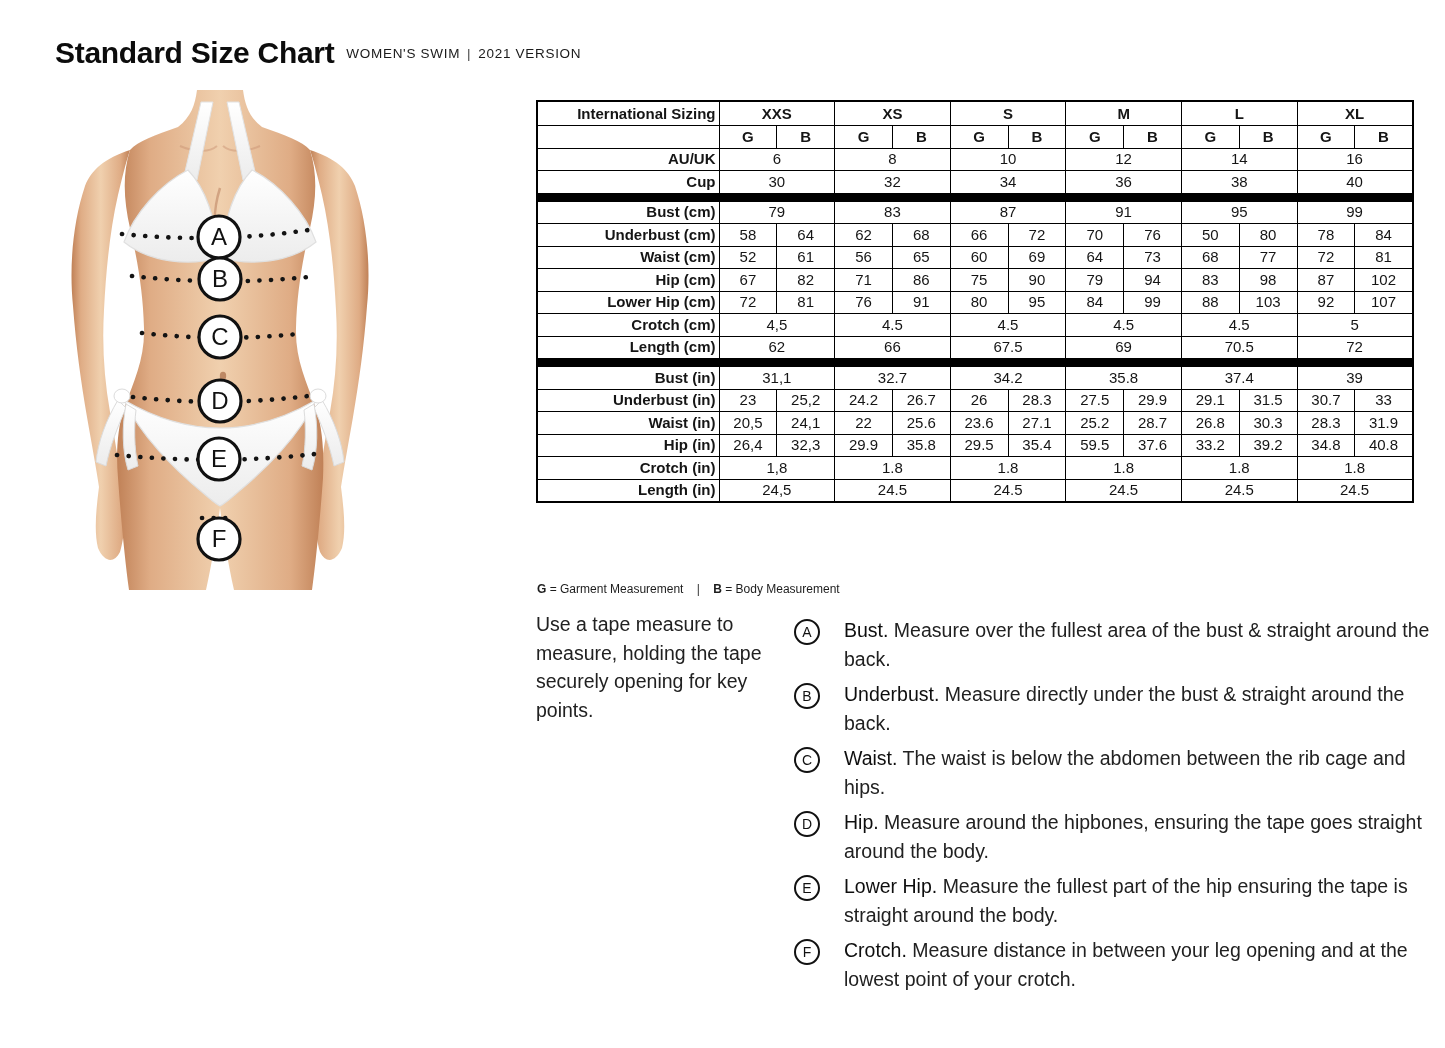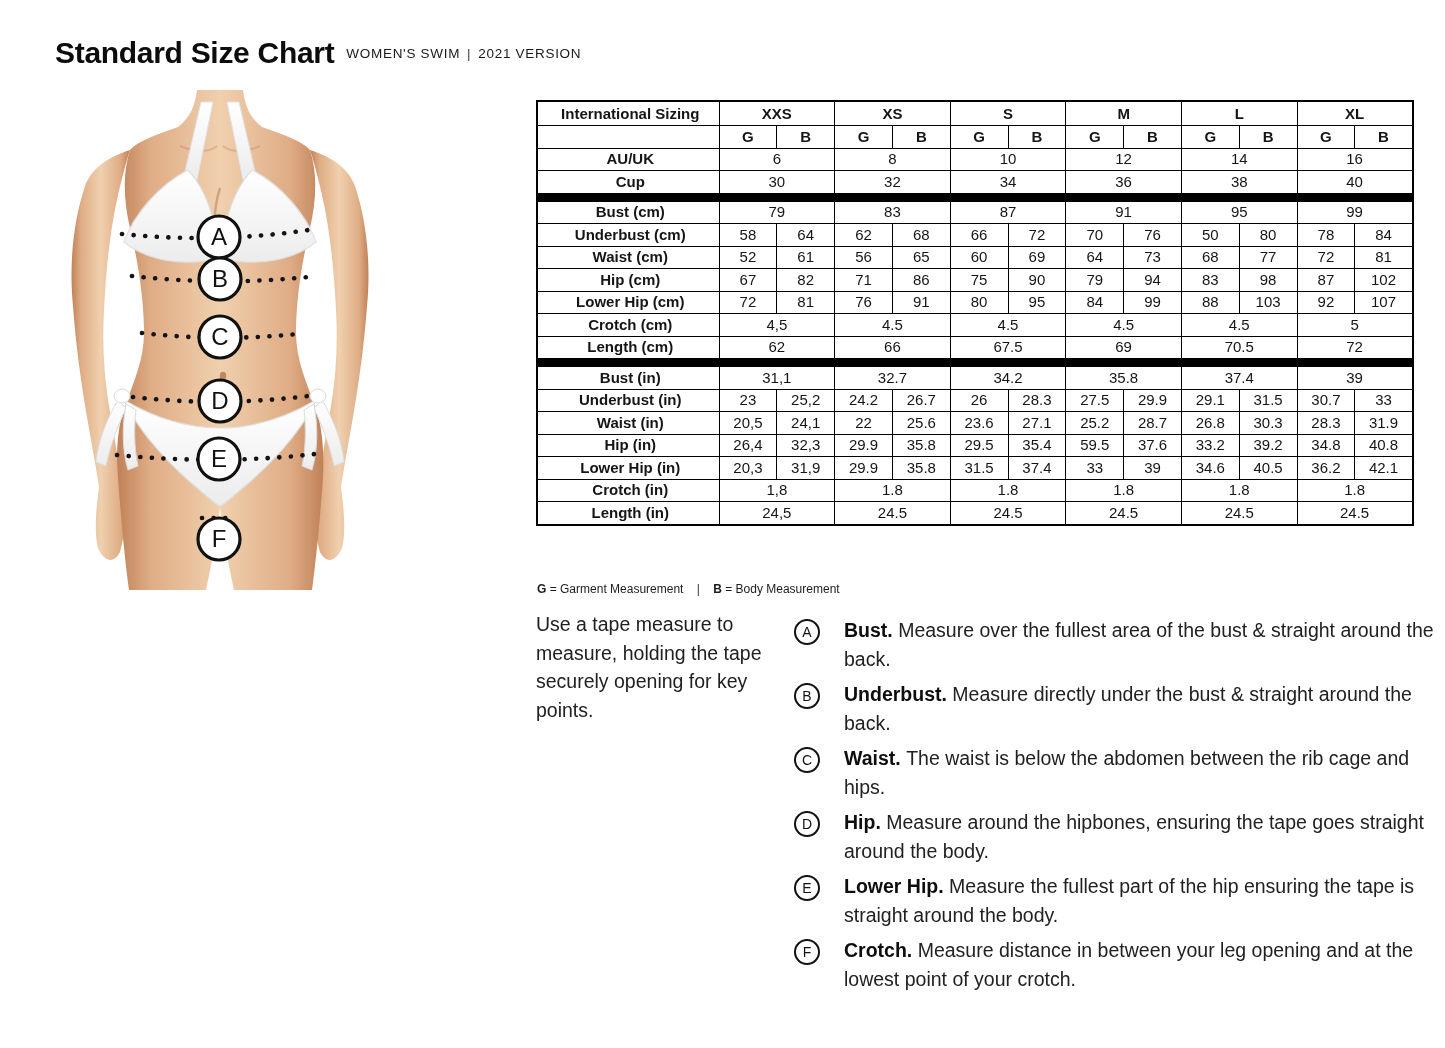--- a/index.html
+++ b/index.html
@@ -18,21 +18,21 @@
   #size-table {
     position:absolute; left:536px; top:100px; width:876px;
     border-collapse:collapse; table-layout:fixed; background:#fff;
     font-size:15px; color:#151515; border:2px solid #000;
   }
   #size-table th, #size-table td {
     border:1.5px solid #000; height:21.5px; padding:0 3px;
     text-align:center; font-weight:normal; line-height:1.05; overflow:hidden; white-space:nowrap;
   }
   #size-table th.corner, #size-table th.rowlabel {
-    text-align:center; font-weight:bold; padding-left:7px; font-size:15px;
+    text-align:right; font-weight:bold; padding-left:7px; font-size:15px;
   }
   #size-table th.size-h { font-weight:bold; font-size:15px; height:23px; }
   #size-table th.gb-h { font-weight:bold; font-size:15px; }
   #size-table td.bcell { border-left-width:1px; }
   #size-table tr.sep-row td { border:0; background:#000; height:7px; padding:0; }
   
   .legend { position:absolute; left:537px; top:582px; font-size:12px; color:#1c1c1c; }
   .legend .k { font-weight:bold; }
   .legend .sep { margin:0 10px; color:#333; }
   
@@ -41,21 +41,21 @@
     font-size:19.5px; line-height:28.5px; color:#212121; margin:0;
   }
   .instructions { position:absolute; left:794px; top:616px; width:645px; }
   .instr { display:grid; grid-template-columns:50px 1fr; margin-bottom:7px; }
   .badge {
     width:26px; height:26px; border:2px solid #111; border-radius:50%;
     display:flex; align-items:center; justify-content:center;
     font-size:14px; color:#111; margin-top:3px; box-sizing:border-box;
   }
   .itext { font-size:19.5px; line-height:28.5px; color:#212121; }
-  .itext .term { font-weight:bold; color:#0e0e0e; }
+  .itext .term { font-weight:normal; color:#0e0e0e; }
 </style>
 </head>
 <body>
 
 <div class="page">
 
   <div class="hdr">
     <h1>Standard Size Chart</h1>
     <div class="subtitle">
       <span>WOMEN'S SWIM</span><span class="sep">|</span><span>2021 VERSION</span>
@@ -341,35 +341,20 @@
           <td>29.5</td>
           <td class="bcell">35.4</td>
           <td>59.5</td>
           <td class="bcell">37.6</td>
           <td>33.2</td>
           <td class="bcell">39.2</td>
           <td>34.8</td>
           <td class="bcell">40.8</td>
         </tr>
         <tr>
-          <th class="rowlabel">Lower Hip (in)</th>
-          <td>20,3</td>
-          <td class="bcell">31,9</td>
-          <td>29.9</td>
-          <td class="bcell">35.8</td>
-          <td>31.5</td>
-          <td class="bcell">37.4</td>
-          <td>33</td>
-          <td class="bcell">39</td>
-          <td>34.6</td>
-          <td class="bcell">40.5</td>
-          <td>36.2</td>
-          <td class="bcell">42.1</td>
-        </tr>
-        <tr>
           <th class="rowlabel">Crotch (in)</th>
           <td colspan="2">1,8</td>
           <td colspan="2">1.8</td>
           <td colspan="2">1.8</td>
           <td colspan="2">1.8</td>
           <td colspan="2">1.8</td>
           <td colspan="2">1.8</td>
         </tr>
         <tr>
           <th class="rowlabel">Length (in)</th>

